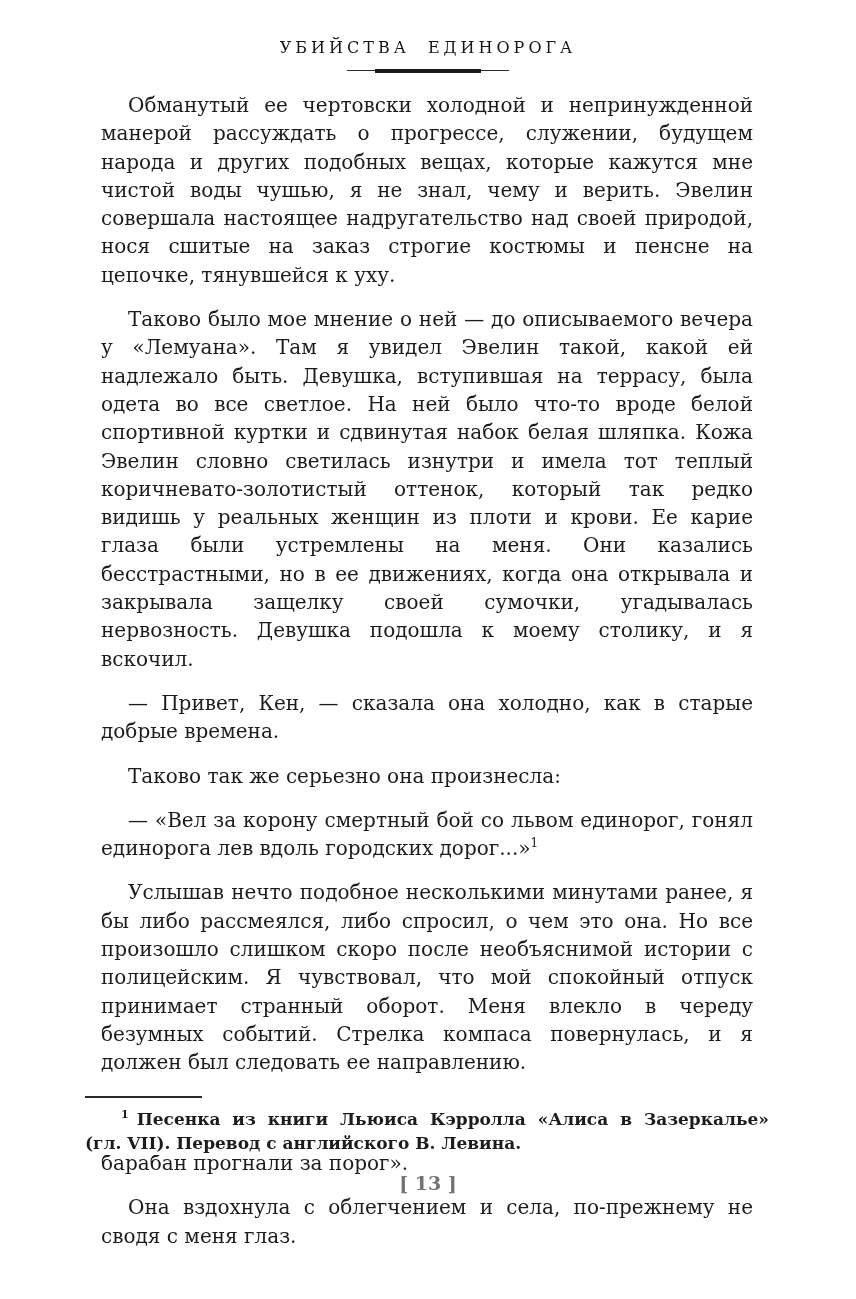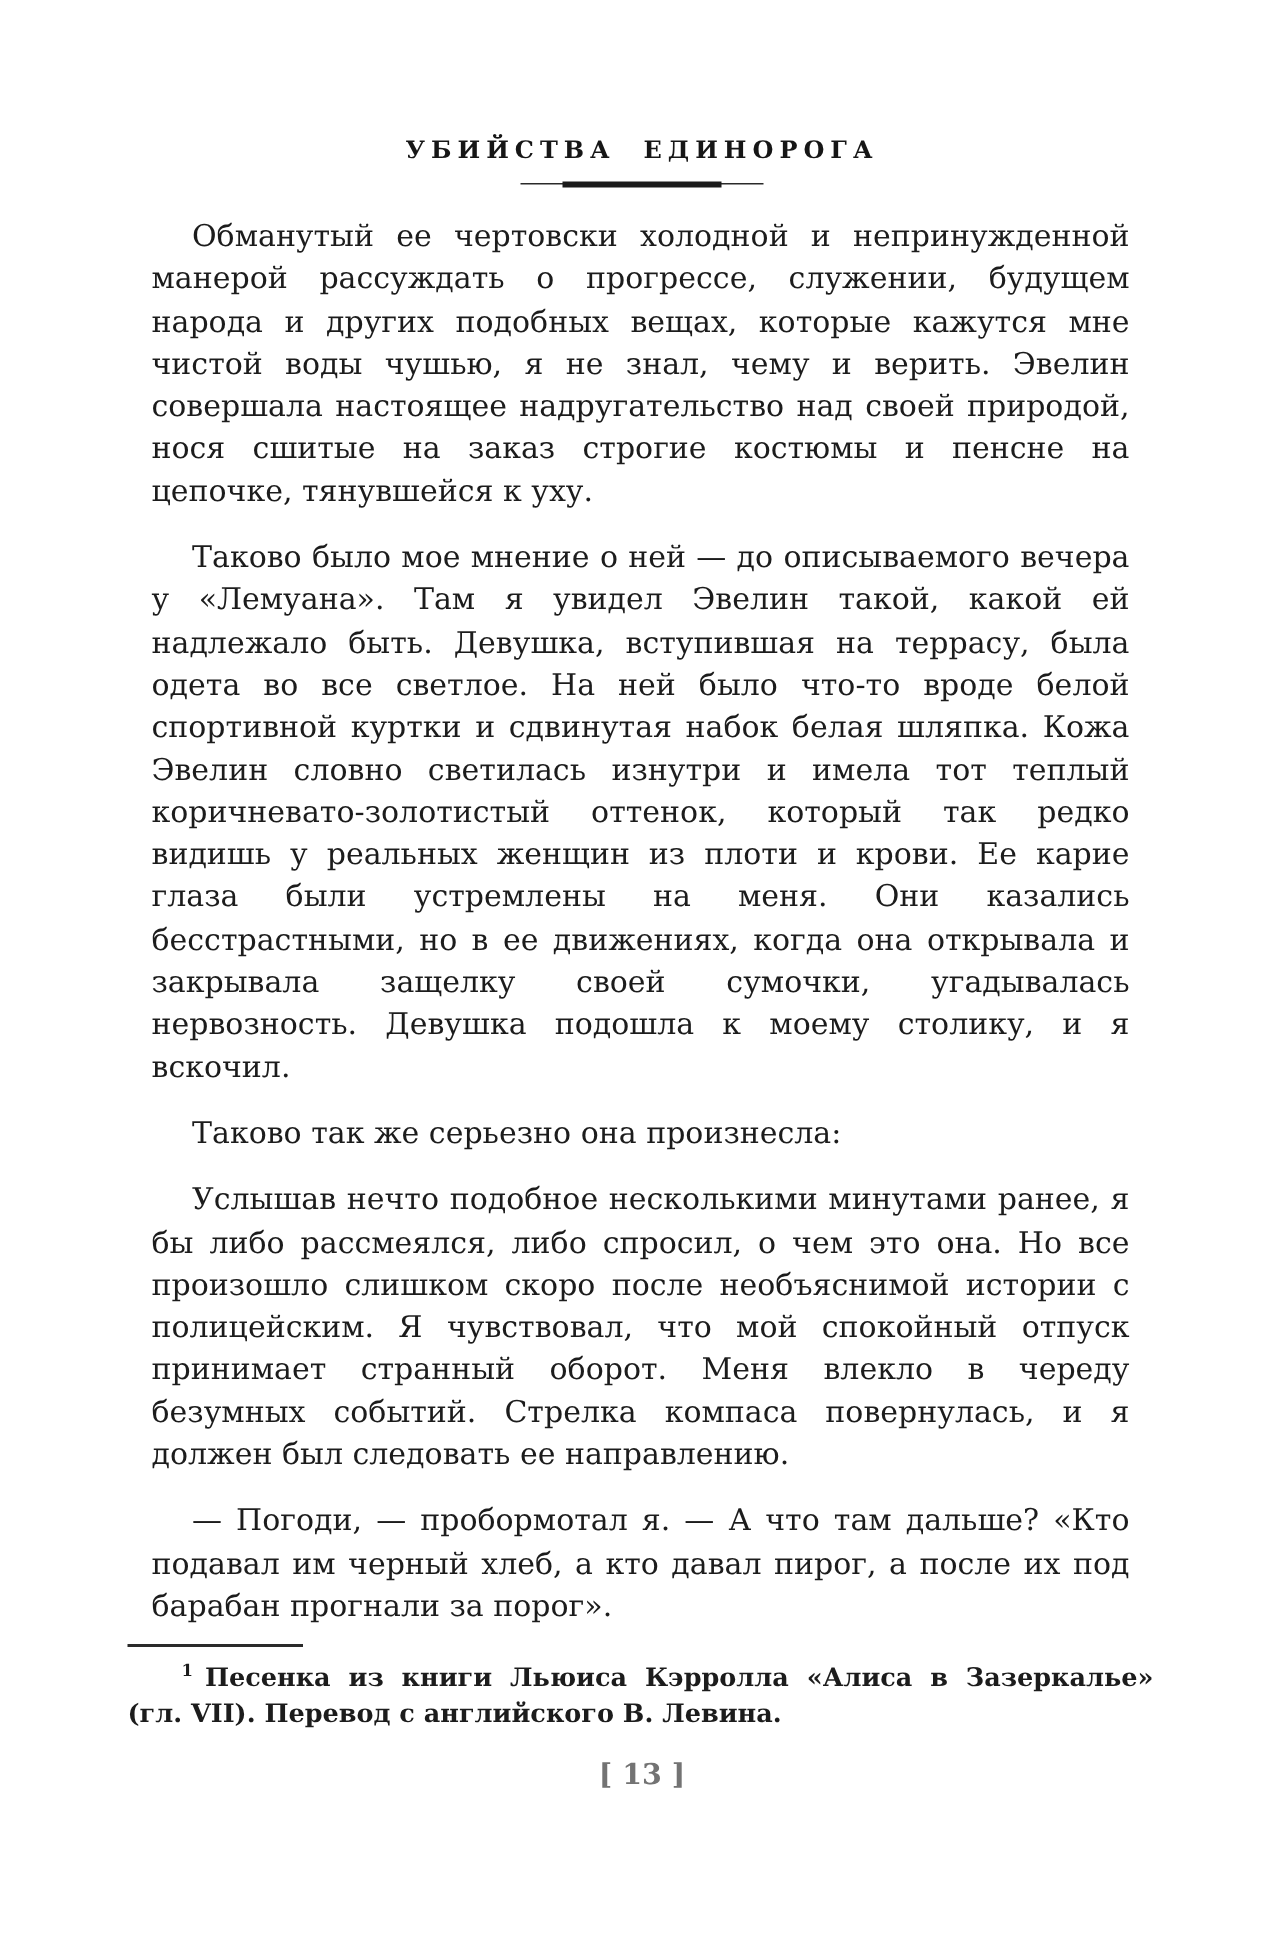--- a/index.html
+++ b/index.html
@@ -9,24 +9,24 @@
   body {
     width: 856px;
     height: 1299px;
     background: #ffffff;
     color: #1c1c1c;
     font-family: "DejaVu Serif", "Liberation Serif", serif;
     position: relative;
     overflow: hidden;
   }
   .running-head {
-    padding-top: 90px;
+    padding-top: 38px;
     text-align: center;
     font-size: 16px;
-    font-weight: bold;
+    font-weight: normal;
     letter-spacing: 4px;
     word-spacing: 9px;
     color: #161616;
   }
   .divider {
     position: relative;
     width: 162px;
     height: 6px;
     margin: 11px auto 0 auto;
   }
@@ -110,21 +110,23 @@
 <div class="running-head">УБИЙСТВА ЕДИНОРОГА</div>
 
 <div class="divider">
   <div class="thin-line"></div>
   <div class="thick-bar"></div>
 </div>
 
 <div class="body-text">
   <p><span>Обманутый ее чертовски холодной и непринужденной манерой рассуждать о прогрессе, служении, будущем народа и других подобных вещах, которые кажутся мне чистой воды чушью, я не знал, чему и верить. Эвелин совершала настоящее надругательство над своей природой, нося сшитые на заказ строгие костюмы и пенсне на цепочке, тянувшейся к уху.</span></p>
   <p><span>Таково было мое мнение о ней — до описываемого вечера у «Лемуана». Там я увидел Эвелин такой, какой ей надлежало быть. Девушка, вступившая на террасу, была одета во все светлое. На ней было что-то вроде белой спортивной куртки и сдвинутая набок белая шляпка. Кожа Эвелин словно светилась изнутри и имела тот теплый коричневато-золотистый оттенок, который так редко видишь у реальных женщин из плоти и крови. Ее карие глаза были устремлены на меня. Они казались бесстрастными, но в ее движениях, когда она открывала и закрывала защелку своей сумочки, угадывалась нервозность. Девушка подошла к моему столику, и я вскочил.</span></p>
+  <p><span>— Привет, Кен, — сказала она холодно, как в старые добрые времена.</span></p>
   <p><span>Таково так же серьезно она произнесла:</span></p>
+  <p><span>— «Вел за корону смертный бой со львом единорог, гонял единорога лев вдоль городских дорог...»</span><sup class="footnote-ref">1</sup></p>
   <p><span>Услышав нечто подобное несколькими минутами ранее, я бы либо рассмеялся, либо спросил, о чем это она. Но все произошло слишком скоро после необъяснимой истории с полицейским. Я чувствовал, что мой спокойный отпуск принимает странный оборот. Меня влекло в череду безумных событий. Стрелка компаса повернулась, и я должен был следовать ее направлению.</span></p>
   <p><span>— Погоди, — пробормотал я. — А что там дальше? «Кто подавал им черный хлеб, а кто давал пирог, а после их под барабан прогнали за порог».</span></p>
   <p><span>Она вздохнула с облегчением и села, по-прежнему не сводя с меня глаз.</span></p>
 </div>
 
 <div class="footnote-block">
   <div class="footnote-rule"></div>
   <p class="footnote-text">
     <sup class="footnote-marker">1</sup><span>Песенка из книги Льюиса Кэрролла «Алиса в Зазеркалье» (гл. VII). Перевод с английского В. Левина.</span>
   </p>

